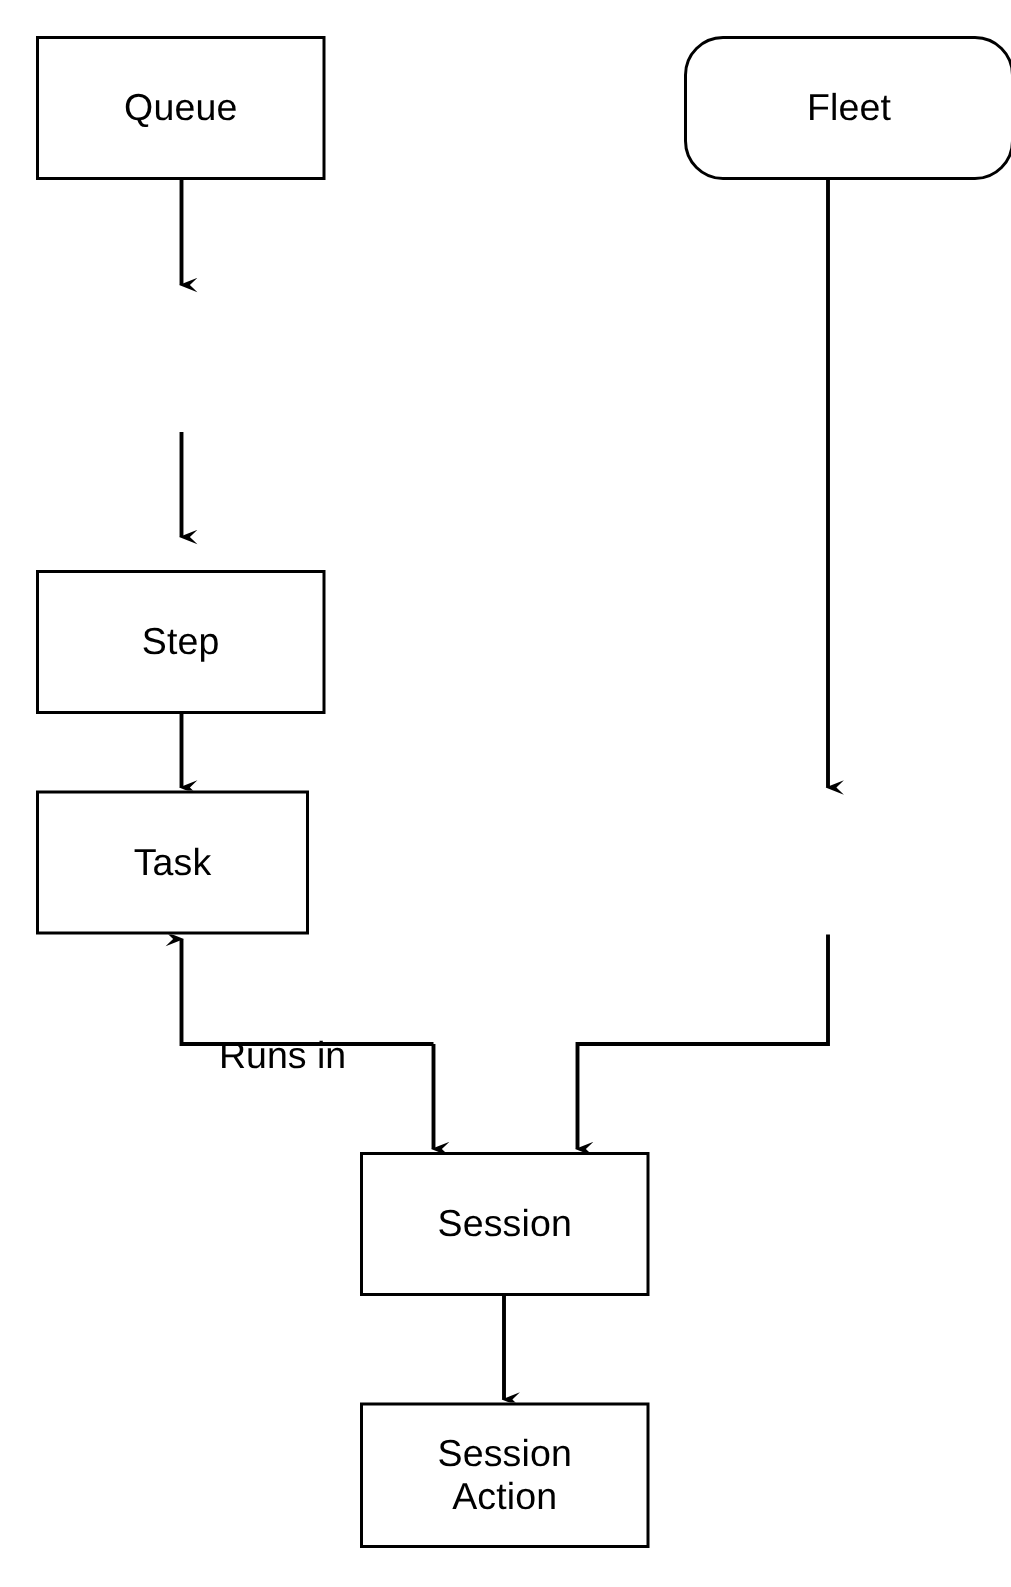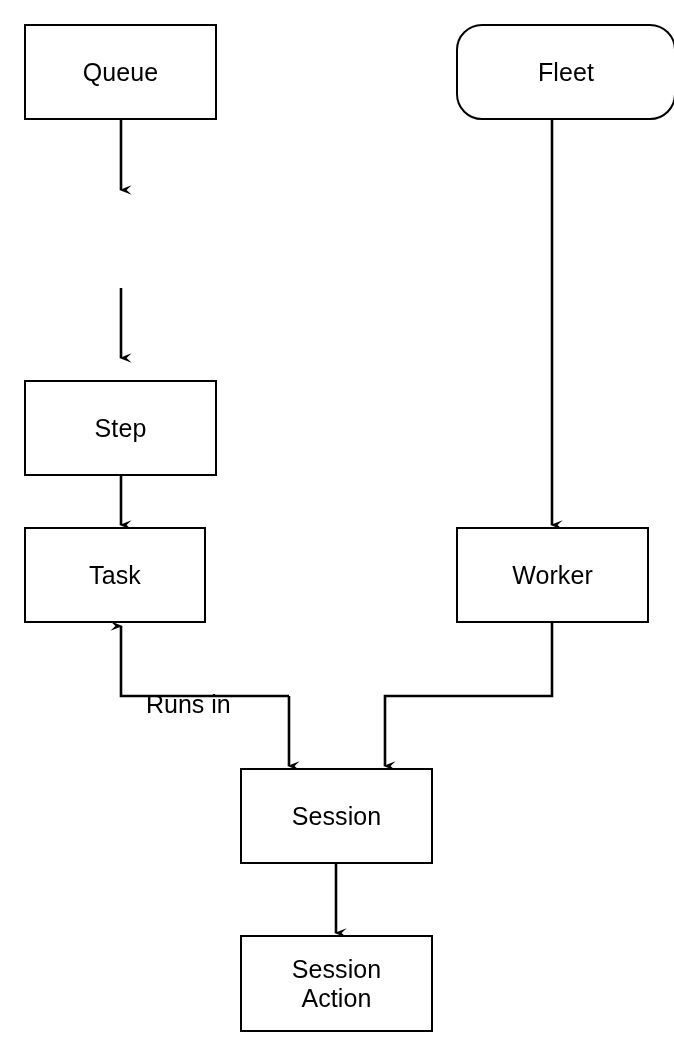--- a/index.html
+++ b/index.html
@@ -114,23 +114,20 @@
   </div>
 
   <div class="node" style="left:24px; top:527px; width:182px; height:96px;">
     <span class="node-label">Task</span>
   </div>
 
   <div class="node" style="left:456px; top:24px; width:220px; height:96px;border-radius:26px;">
     <span class="node-label">Fleet</span>
   </div>
 
-  <div class="node" style="left:456px; top:527px; width:193px; height:96px;">
-    <span class="node-label">Worker</span>
-  </div>
 
   <div class="node" style="left:240px; top:768px; width:193px; height:96px;">
     <span class="node-label">Session</span>
   </div>
 
   <div class="node" style="left:240px; top:935px; width:193px; height:97px;">
     <span class="node-label">Session
 Action</span>
   </div>
 

